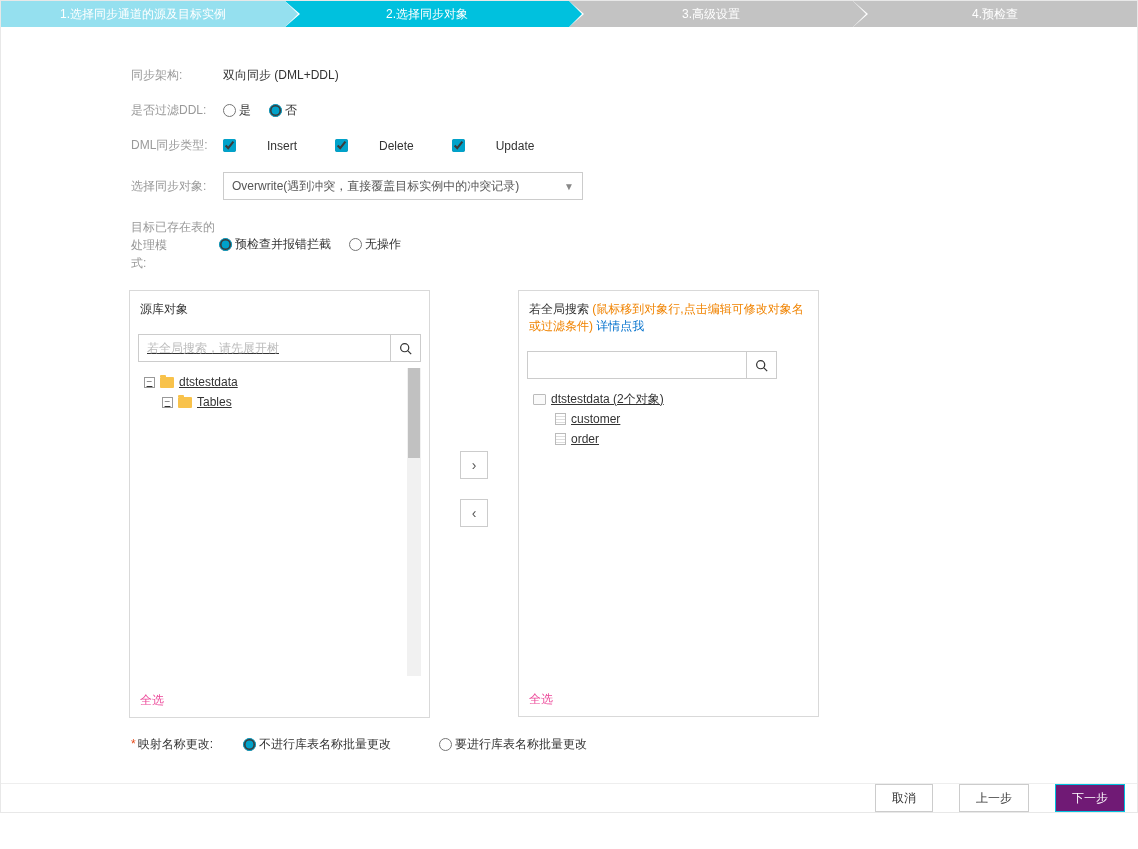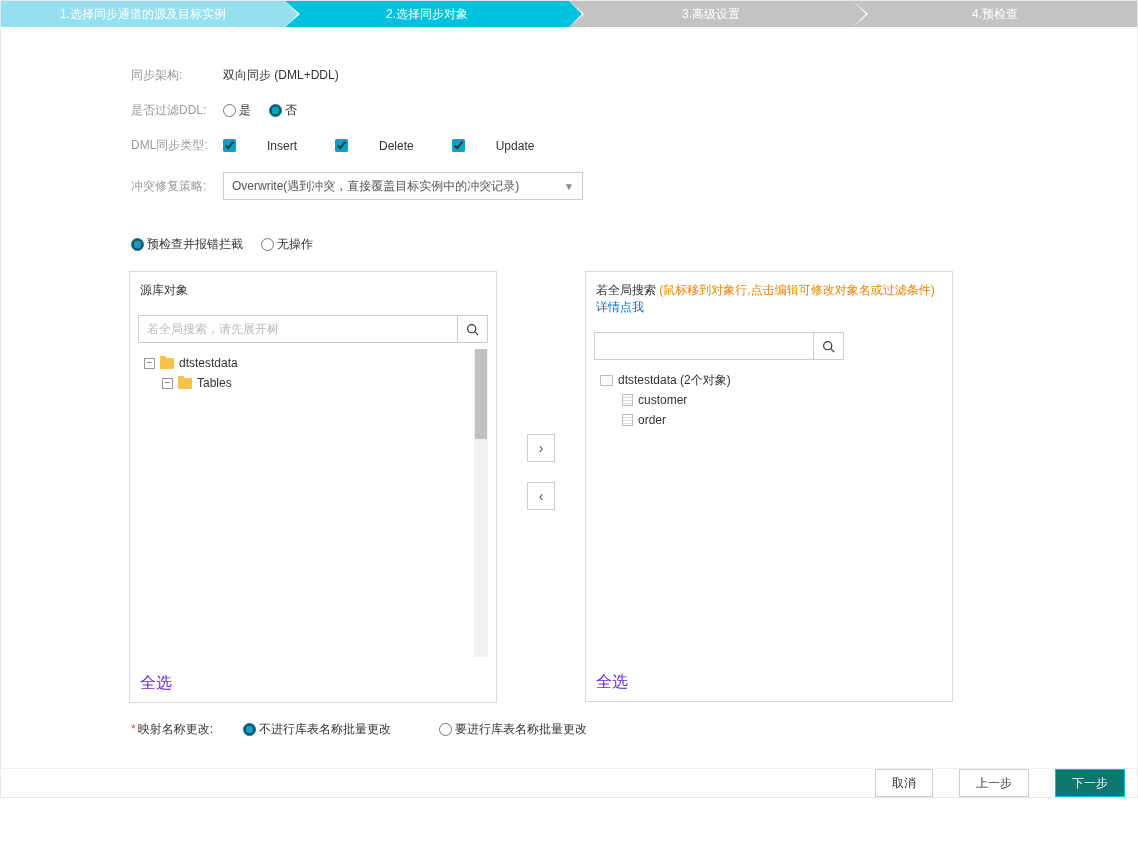--- a/index.html
+++ b/index.html
@@ -27,27 +27,27 @@
 
 input[type=radio], input[type=checkbox] { vertical-align: middle; margin-right: 3px; accent-color: #00a2ca; }
 .chk-wrap { display: inline-flex; align-items: center; margin-right: 30px; gap: 28px; }
 .radio-wrap { display: inline-flex; align-items: center; margin-right: 10px; }
 
 .select-box { border: 1px solid #ccc; height: 28px; width: 360px; padding: 0 8px; font-size: 12px; color: #555; background: #fff; display: flex; align-items: center; justify-content: space-between; }
 .select-arrow { color: #888; font-size: 10px; }
 
 
 .transfer { display: flex; align-items: flex-start; gap: 30px; margin-top: 10px; margin-left: -2px; }
-.panel { width: 368px; border: 1px solid #d9d9d9; background: #fff; display: flex; flex-direction: column; }
+.panel { width: 301px; border: 1px solid #d9d9d9; background: #fff; display: flex; flex-direction: column; }
 .panel-header { padding: 10px 10px 8px 10px; color: #333; font-size: 12px; }
 .panel-header .hint { color: #f08300; }
 .panel-header a { color: #0070cc; text-decoration: none; }
-.panel-body { padding: 8px 8px 8px 8px; flex: 1; position: relative; }
+.panel-body { padding: 8px 8px 8px 8px; flex: 1; position: relative; text-decoration: underline; }
 .panel-footer { padding: 8px 10px; }
-.panel-footer a { color: #6d28d9; text-decoration: none; font-size: 16px; }
+.panel-footer a { color: #ec4899; text-decoration: none; font-size: 12px; }
 
 .search-row { border: 1px solid #ccc; height: 28px; display: flex; align-items: center; margin-bottom: 6px; }
 .search-row input { border: none; outline: none; flex: 1; padding: 0 8px; font-size: 12px; color: #555; height: 100%; }
 .search-row input::placeholder { color: #bbb; }
 .search-btn { width: 30px; height: 100%; border-left: 1px solid #ccc; display: flex; align-items: center; justify-content: center; cursor: pointer; }
 
 .tree-wrap { height: 308px; overflow-y: auto; position: relative; border-right: 14px solid transparent; }
 .scrollbar { position: absolute; right: 0; top: 0; bottom: 0; width: 14px; background: #f1f1f1; }
 .scrollbar-thumb { position: absolute; left: 1px; right: 1px; top: 0; height: 90px; background: #c1c1c1; border-radius: 0; }
 
@@ -67,21 +67,21 @@
 .arrow-btn { width: 28px; height: 28px; border: 1px solid #ccc; background: #fff; display: flex; align-items: center; justify-content: center; cursor: pointer; font-size: 14px; color: #555; }
 
 
 .mapping-row { display: flex; align-items: center; margin-top: 18px; font-size: 12px; }
 .mapping-row .req { color: #e64a19; margin-right: 2px; }
 .mapping-row .opts { display: flex; gap: 38px; margin-left: 30px; }
 
 
 .footer { border-top: 1px solid #eee; padding: 0 12px; display: flex; justify-content: flex-end; gap: 26px; }
 .btn { height: 28px; padding: 0 16px; font-size: 12px; border: 1px solid #ccc; background: #fff; color: #333; cursor: pointer; }
-.btn.primary { background: #0f766e; border-color: #00c1de; color: #fff; }
+.btn.primary { background: #701a75; border-color: #00c1de; color: #fff; }
 
 .search-icon-svg { width: 13px; height: 13px; }
 </style>
 </head>
 <body>
 
 <div class="container">
 
   <div class="steps">
     <div class="step done">
@@ -131,28 +131,31 @@
             <span>Delete</span>
           </label>
         <label class="chk-wrap">
             <input type="checkbox" checked="" style="">
             <span>Update</span>
           </label>
       </span>
     </div>
 
     <div class="form-row">
-      <span class="form-label">冲突修复策略:</span>
+      <span class="form-label">选择同步对象:</span>
       <div class="select-box">
         <span>Overwrite(遇到冲突，直接覆盖目标实例中的冲突记录)</span>
         <span class="select-arrow">▼</span>
       </div>
     </div>
 
     <div class="form-row" style="align-items:flex-start">
+      <span class="form-multi-label">
+        <span>目标已存在表的处理模</span><br><span>式:</span>
+      </span>
       <span class="form-value" style="padding-top:18px">
         <label class="radio-wrap">
             <input type="radio" name="exist" checked="" style="">
             <span>预检查并报错拦截</span>
           </label>
         <label class="radio-wrap">
             <input type="radio" name="exist" style="">
             <span>无操作</span>
           </label>
       </span>

